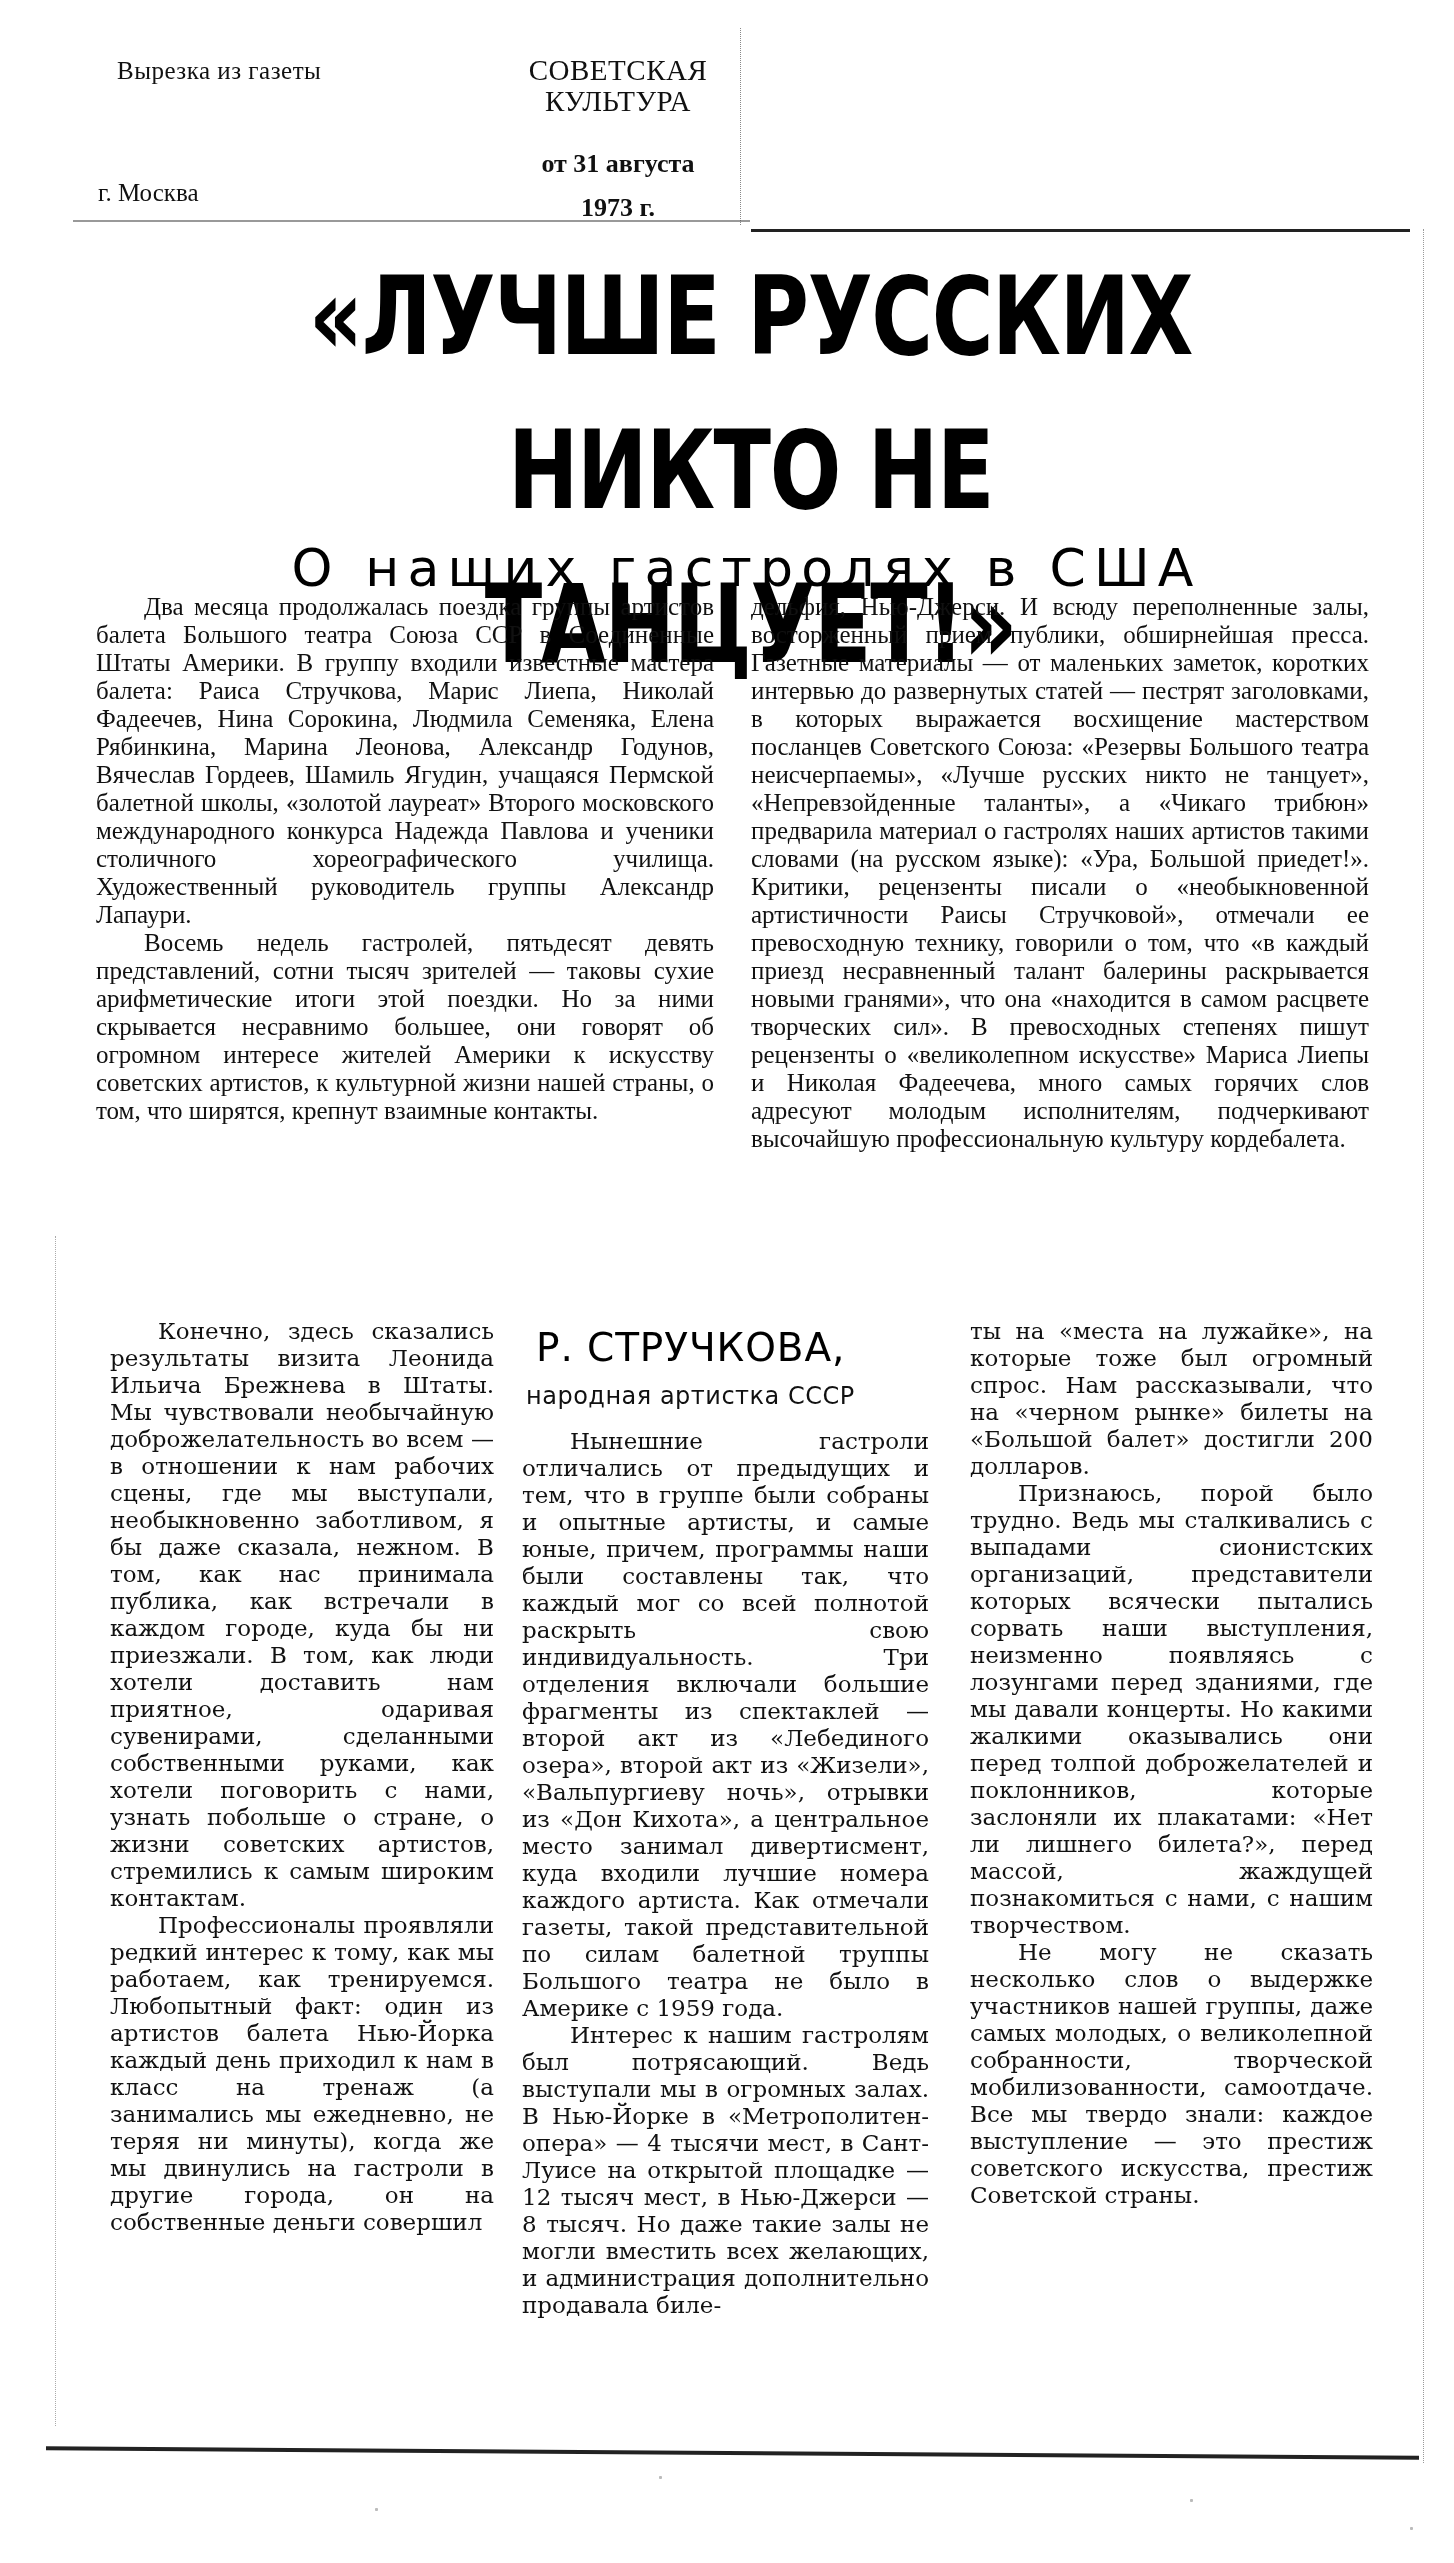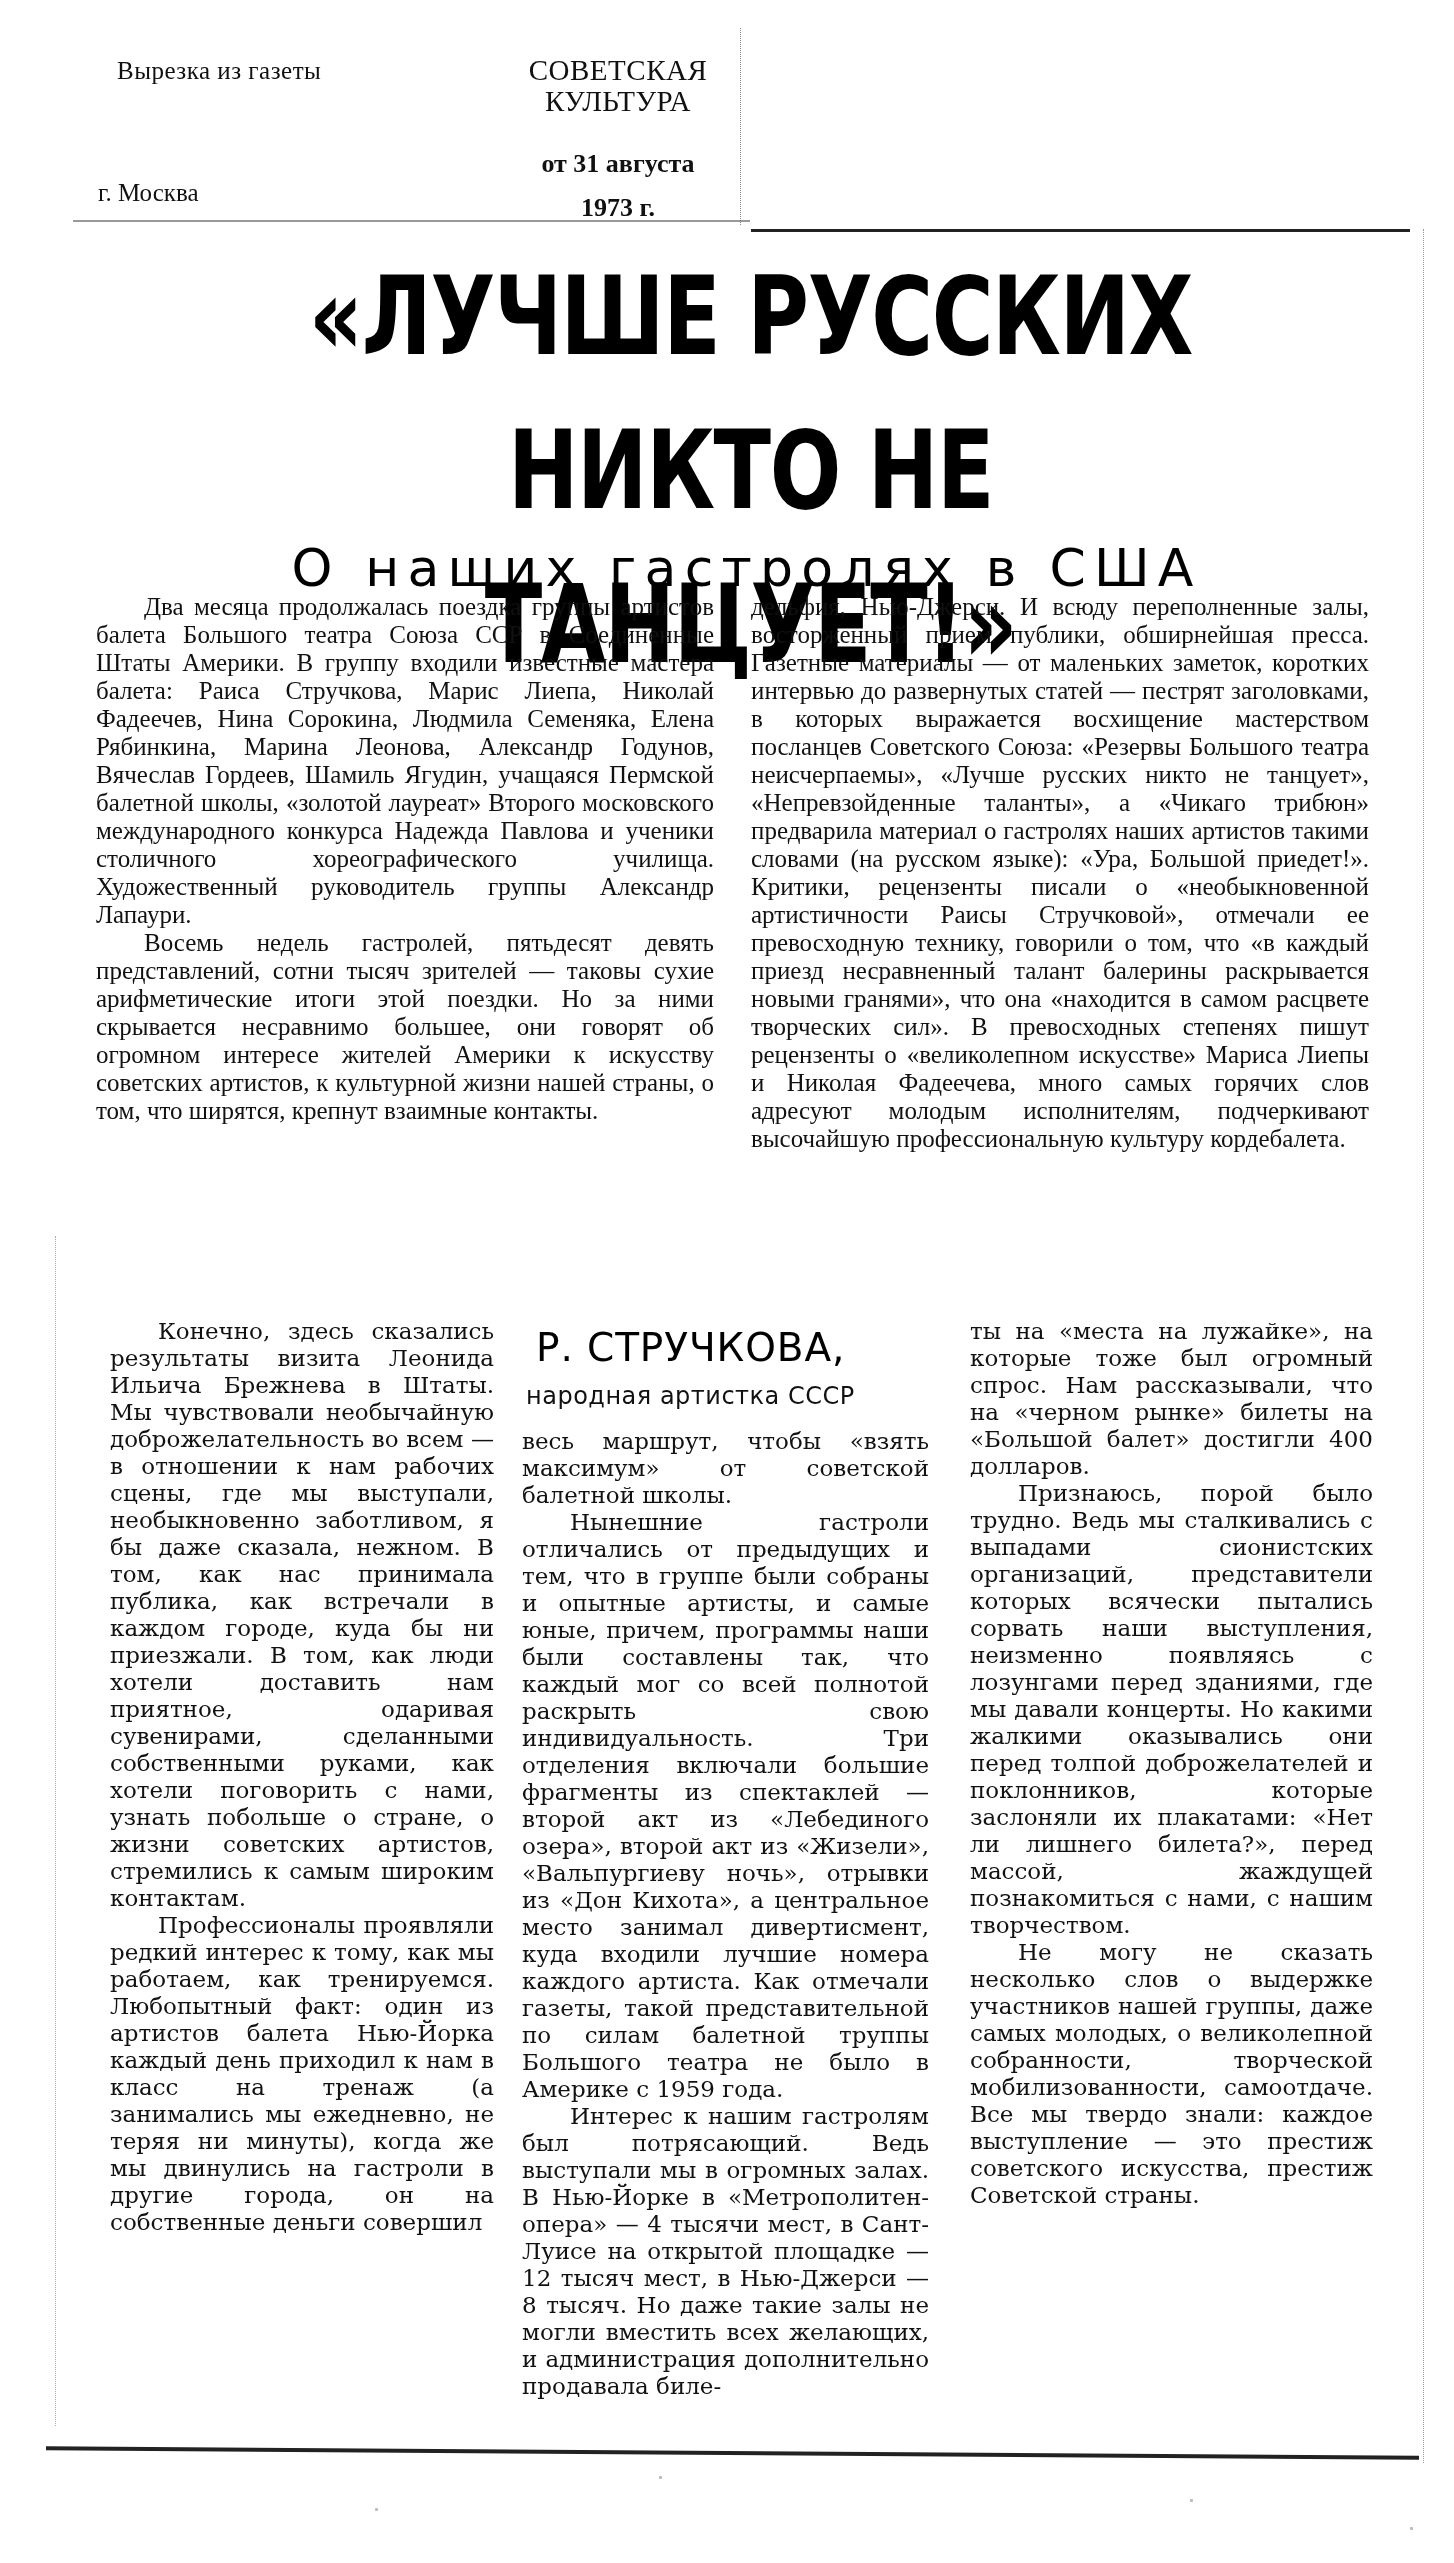--- a/index.html
+++ b/index.html
@@ -82,26 +82,25 @@
 </div>
 
 <div class="byline-name">Р. СТРУЧКОВА,</div>
 <div class="byline-title">народная артистка СССР</div>
 
 <div class="col lower col-c">
   <p>Конечно, здесь сказались результаты визита Леонида Ильича Брежнева в Штаты. Мы чувствовали необычайную доброжелательность во всем — в отношении к нам рабочих сцены, где мы выступали, необыкновенно заботливом, я бы даже сказала, нежном. В том, как нас принимала публика, как встречали в каждом городе, куда бы ни приезжали. В том, как люди хотели доставить нам приятное, одаривая сувенирами, сделанными собственными руками, как хотели поговорить с нами, узнать побольше о стране, о жизни советских артистов, стремились к самым широким контактам.</p>
   <p>Профессионалы проявляли редкий интерес к тому, как мы работаем, как тренируемся. Любопытный факт: один из артистов балета Нью-Йорка каждый день приходил к нам в класс на тренаж (а занимались мы ежедневно, не теряя ни минуты), когда же мы двинулись на гастроли в другие города, он на собственные деньги совершил</p>
 </div>
 <div class="col lower col-d">
-  <p class="cont">весь маршрут, чтобы «взять максимум» от советской балетной школы.</p>
   <p>Нынешние гастроли отличались от предыдущих и тем, что в группе были собраны и опытные артисты, и самые юные, причем, программы наши были составлены так, что каждый мог со всей полнотой раскрыть свою индивидуальность. Три отделения включали большие фрагменты из спектаклей — второй акт из «Лебединого озера», второй акт из «Жизели», «Вальпургиеву ночь», отрывки из «Дон Кихота», а центральное место занимал дивертисмент, куда входили лучшие номера каждого артиста. Как отмечали газеты, такой представительной по силам балетной труппы Большого театра не было в Америке с 1959 года.</p>
   <p>Интерес к нашим гастролям был потрясающий. Ведь выступали мы в огромных залах. В Нью-Йорке в «Метрополитен-опера» — 4 тысячи мест, в Сант-Луисе на открытой площадке — 12 тысяч мест, в Нью-Джерси — 8 тысяч. Но даже такие залы не могли вместить всех желающих, и администрация дополнительно продавала биле-</p>
 </div>
 <div class="col lower col-e">
-  <p class="cont">ты на «места на лужайке», на которые тоже был огромный спрос. Нам рассказывали, что на «черном рынке» билеты на «Большой балет» достигли 400 долларов.</p>
+  <p class="cont">ты на «места на лужайке», на которые тоже был огромный спрос. Нам рассказывали, что на «черном рынке» билеты на «Большой балет» достигли 200 долларов.</p>
   <p>Признаюсь, порой было трудно. Ведь мы сталкивались с выпадами сионистских организаций, представители которых всячески пытались сорвать наши выступления, неизменно появляясь с лозунгами перед зданиями, где мы давали концерты. Но какими жалкими оказывались они перед толпой доброжелателей и поклонников, которые заслоняли их плакатами: «Нет ли лишнего билета?», перед массой, жаждущей познакомиться с нами, с нашим творчеством.</p>
   <p>Не могу не сказать несколько слов о выдержке участников нашей группы, даже самых молодых, о великолепной собранности, творческой мобилизованности, самоотдаче. Все мы твердо знали: каждое выступление — это престиж советского искусства, престиж Советской страны.</p>
 </div>
 
 <div class="right-edge"></div>
 <div class="left-edge"></div>
 <div class="footer-rule"></div>
 
 <div class="noise" style="left:659px;top:2476px"></div>
 <div class="noise" style="left:375px;top:2508px"></div>

